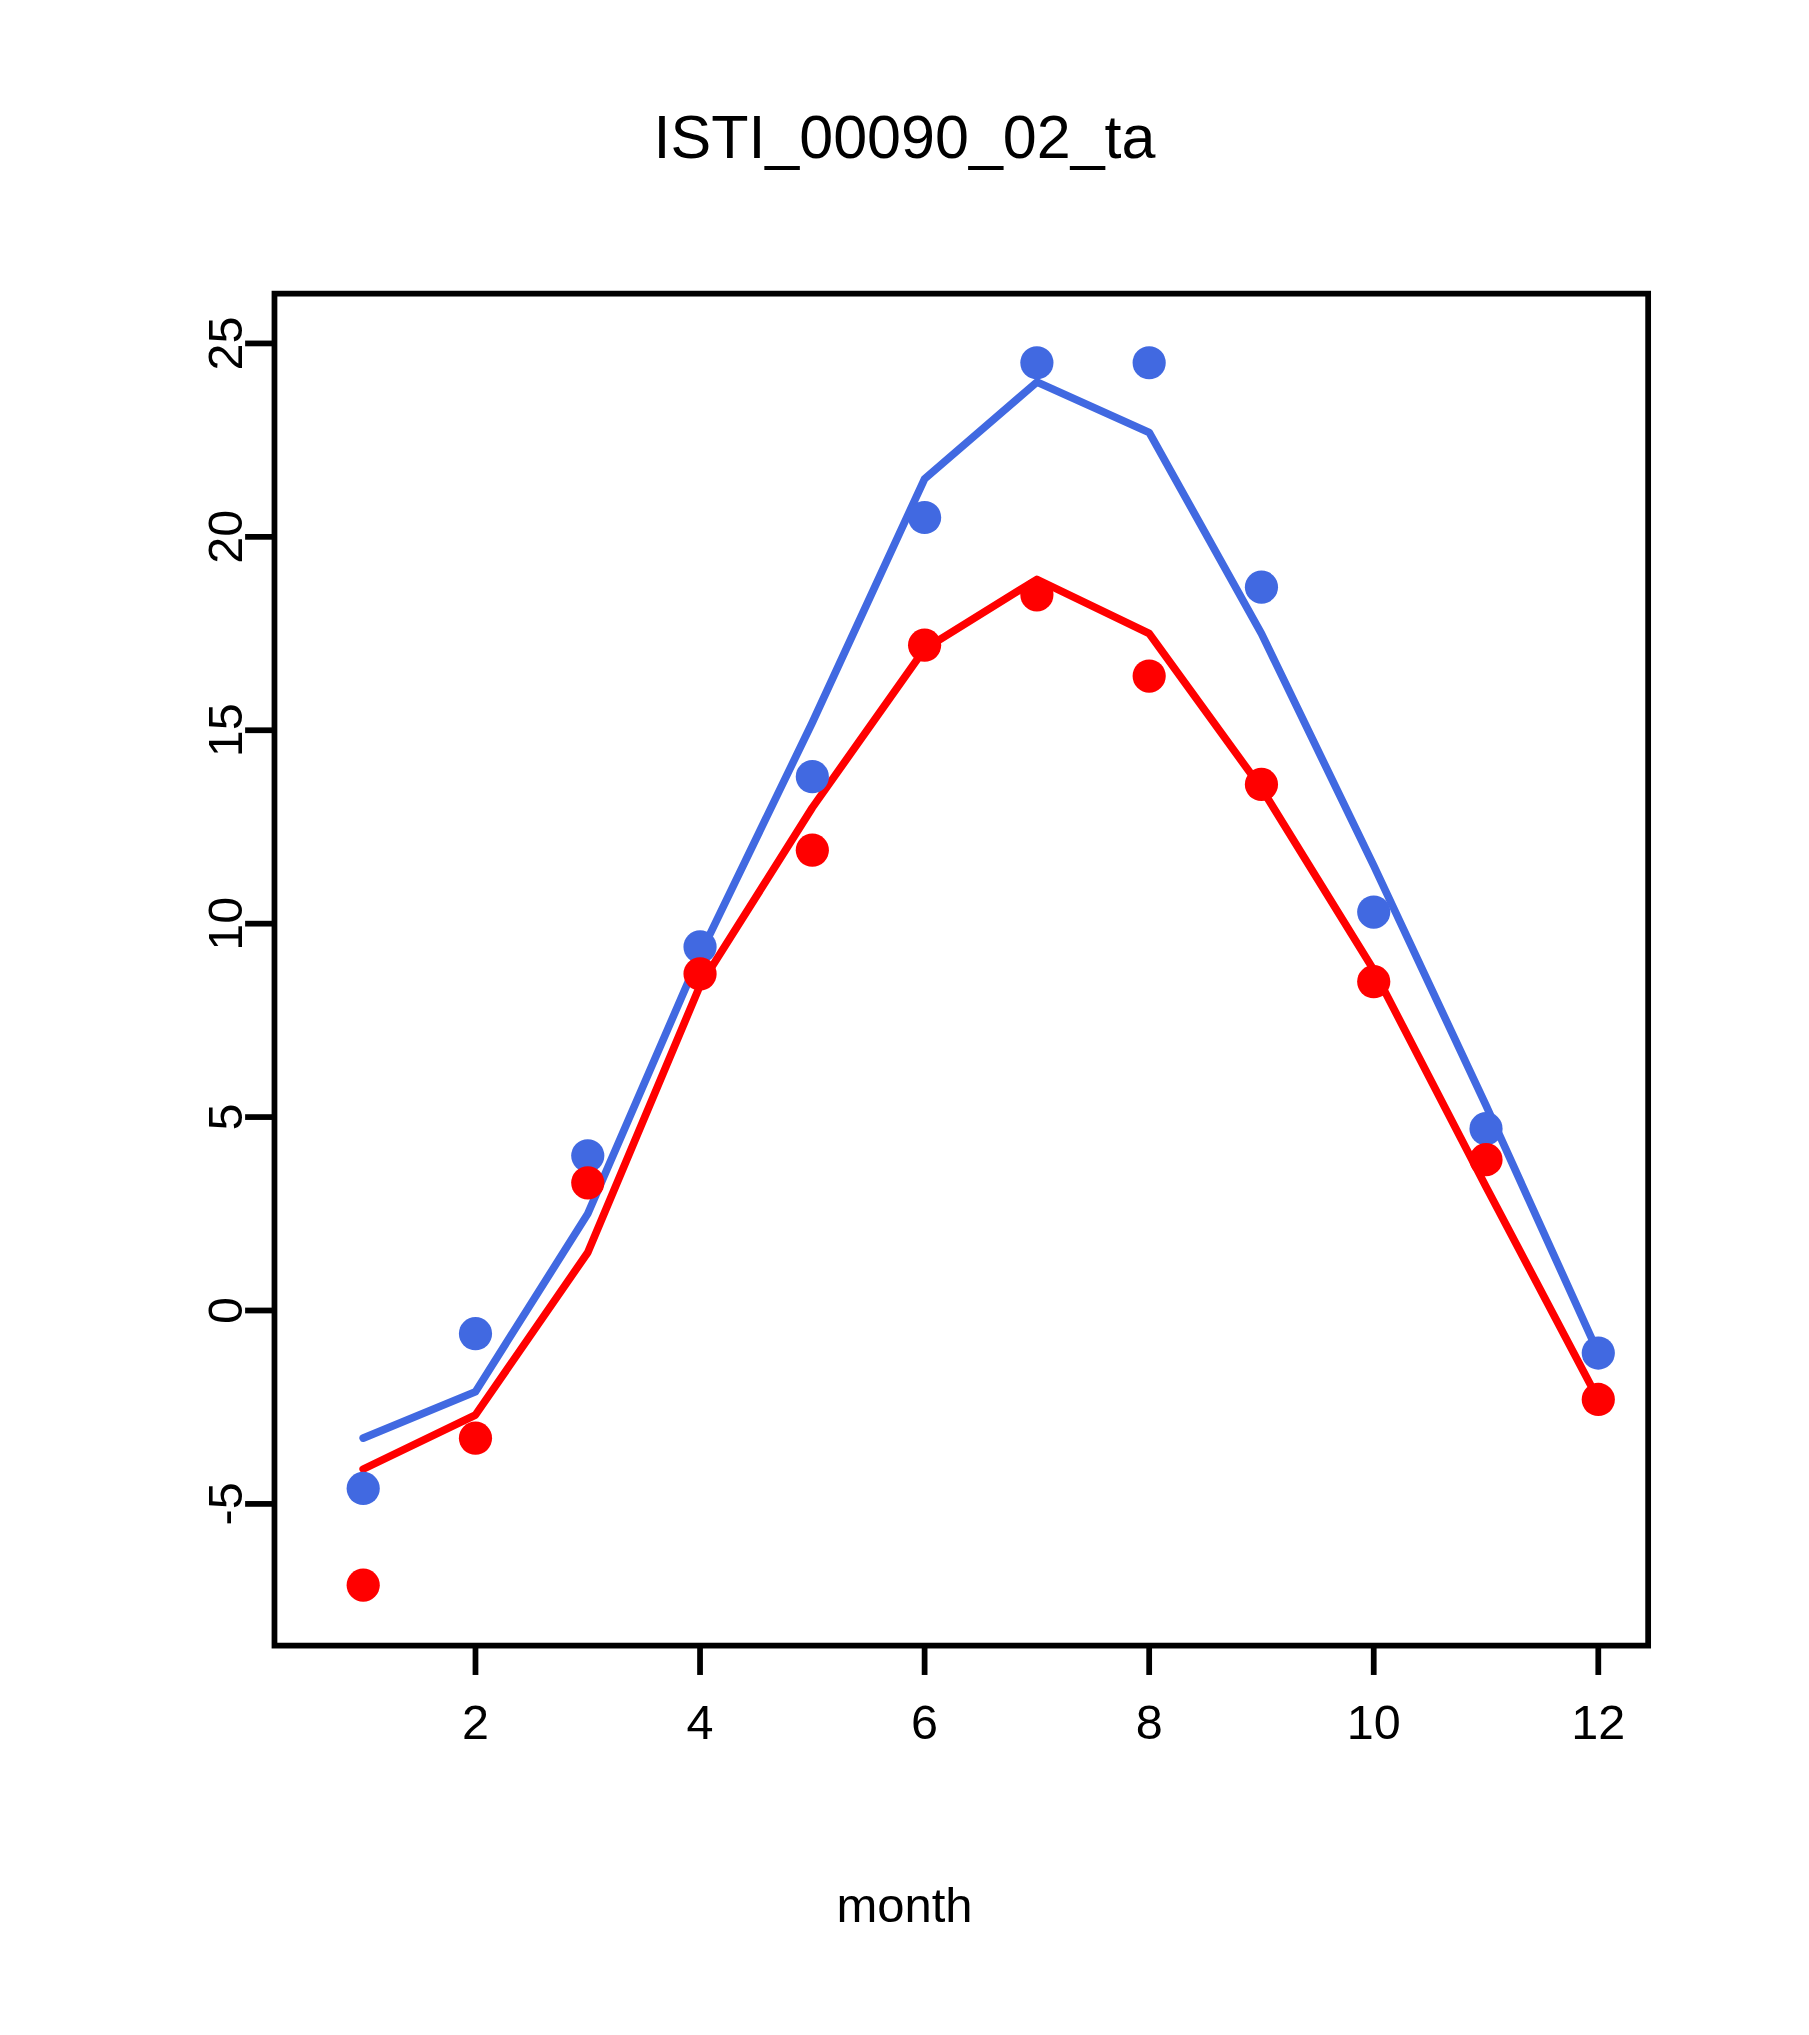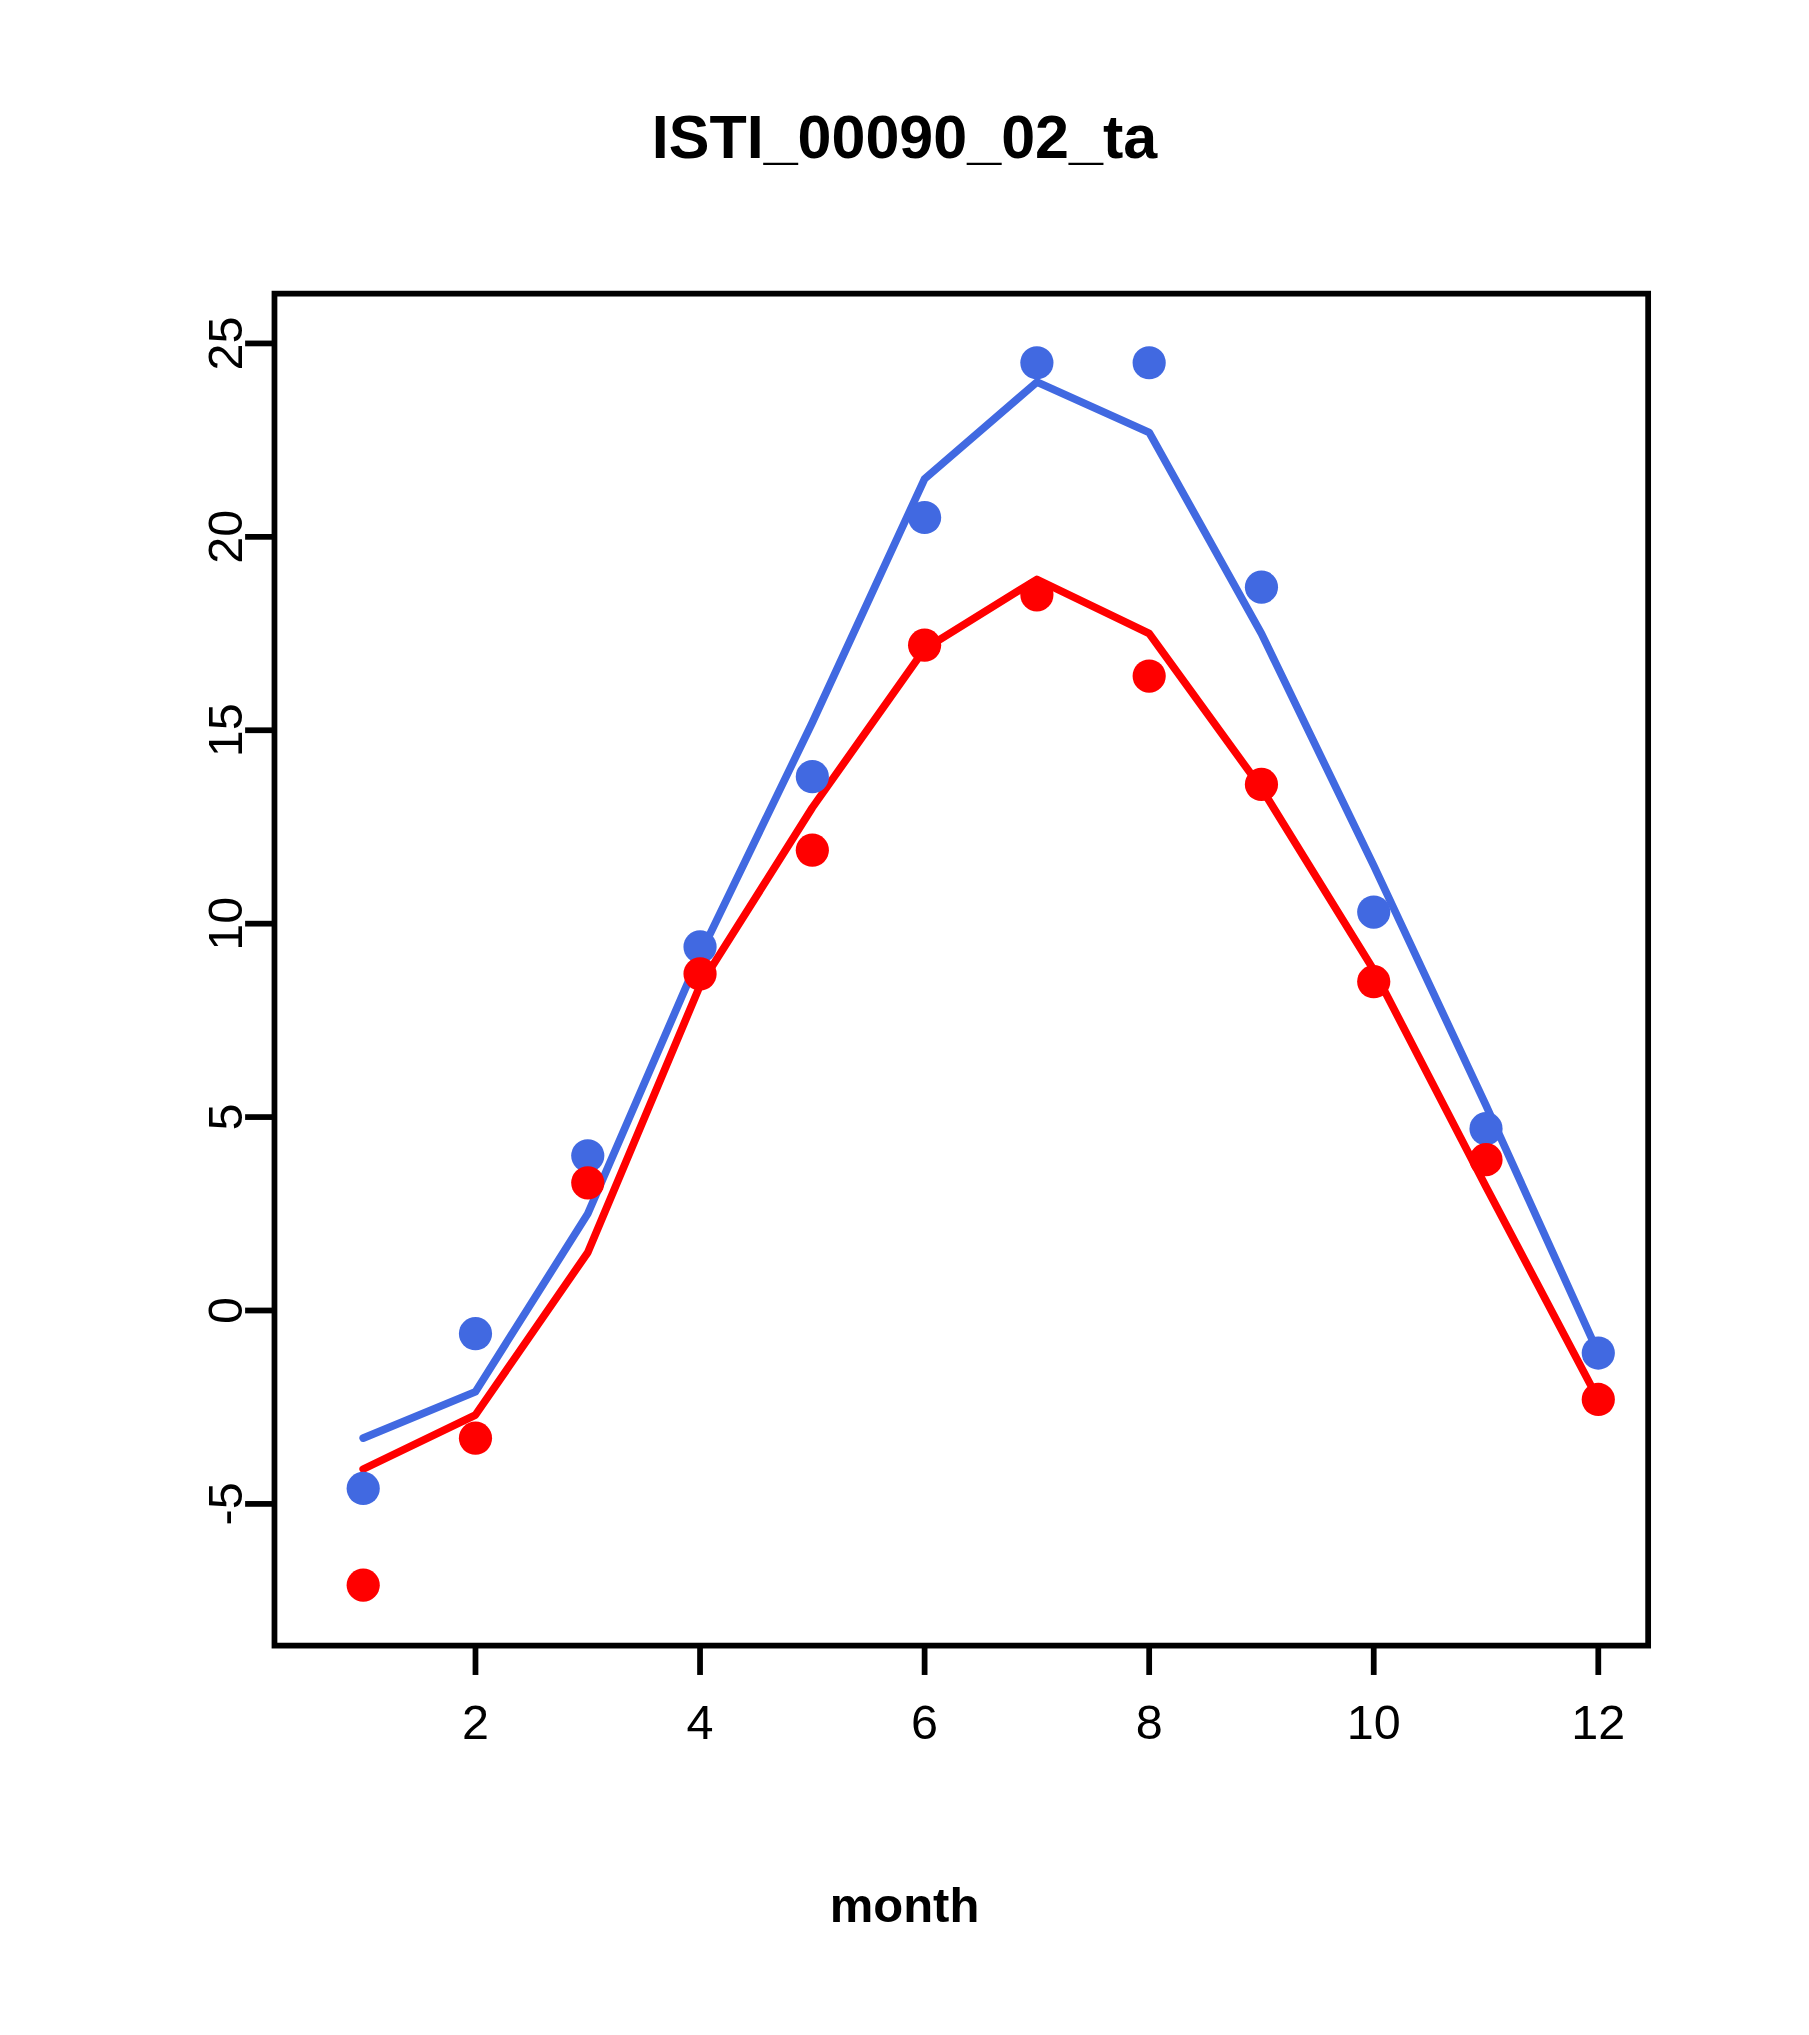--- a/index.html
+++ b/index.html
@@ -20,34 +20,34 @@
     height: 2035px;
     background: #ffffff;
   }
   #chart-title {
     position: absolute;
     left: 0;
     top: 102px;
     width: 1809px;
     text-align: center;
     font-family: "Liberation Sans", sans-serif;
-    font-weight: bold;
+    font-weight: normal;
     font-size: 61px;
     letter-spacing: 0px;
     color: #000000;
     white-space: pre;
   }
   #xlabel {
     position: absolute;
     left: 0;
     top: 1877px;
     width: 1809px;
     text-align: center;
     font-family: "Liberation Sans", sans-serif;
-    font-weight: bold;
+    font-weight: normal;
     font-size: 49px;
     color: #000000;
   }
   #plot-svg {
     position: absolute;
     left: 0;
     top: 0;
   }
   .tick-label-x {
     font-family: "Liberation Sans", sans-serif;

